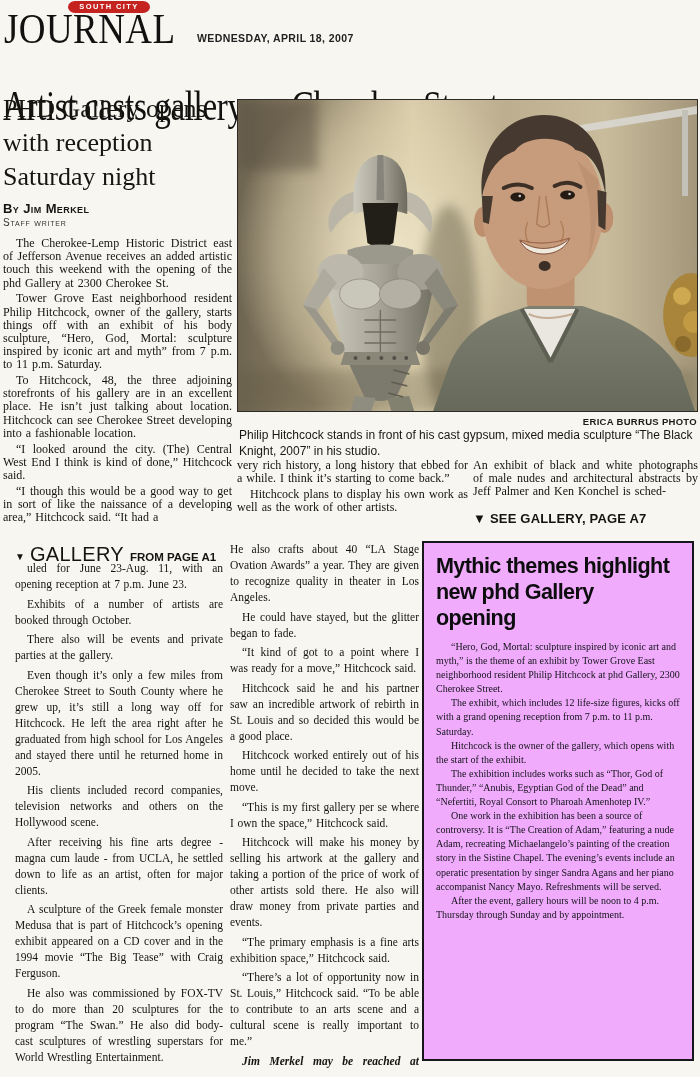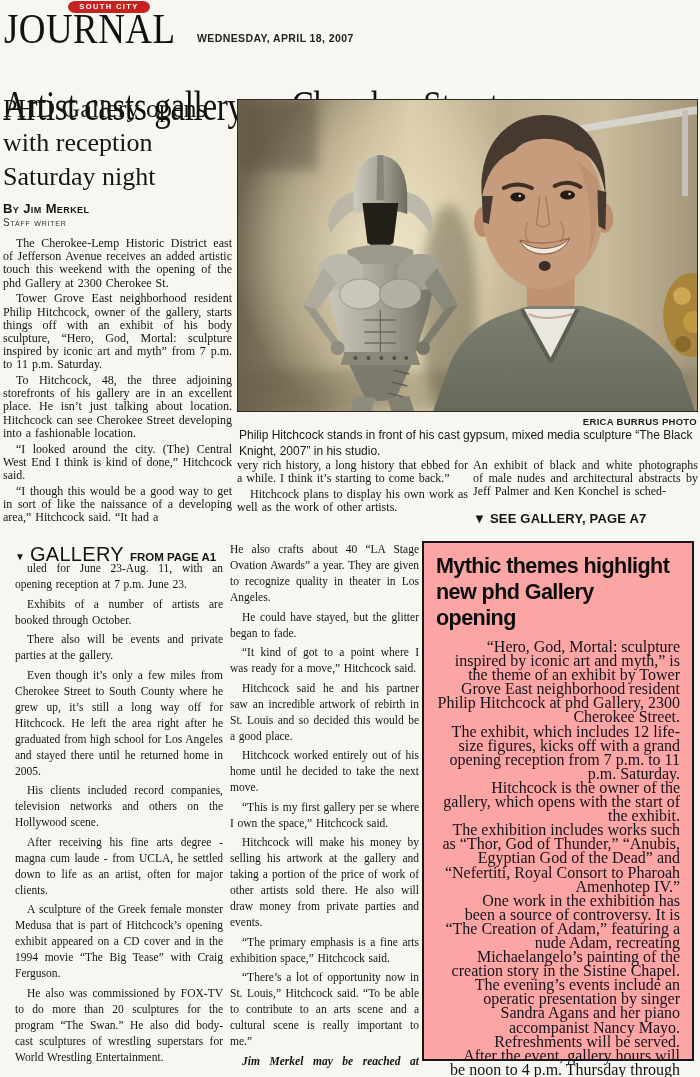--- a/index.html
+++ b/index.html
@@ -74,30 +74,30 @@
     font-size:11.5px;line-height:16px;margin:0 0 3.5px;
     text-align:justify;text-indent:12px;word-spacing:.8px;
   }
   .tagline{
     font:italic 700 11.5px/13px "Liberation Serif",serif;
     text-align:left;text-indent:10px;margin-top:4px;
   }
   
   .sidebox{
     position:absolute;left:422px;top:541px;width:272px;height:520px;
-    background:#fca5a5;border:2px solid #17161a;box-sizing:border-box;
+    background:#f0abfc;border:2px solid #17161a;box-sizing:border-box;
     padding:10px 12px 0 12px;
   }
   .sidebox h2{
     margin:0 0 9px;font:700 22px/26px "Liberation Sans",sans-serif;
     letter-spacing:-.6px;transform:scaleX(.98);transform-origin:0 0;color:#0d0c0e;
   }
   .sidebox p{
-    font-size:16px;line-height:14.1px;margin:0;
-    text-indent:15px;text-align:right;color:#14131a;
+    font-size:10px;line-height:14.1px;margin:0;
+    text-indent:15px;text-align:left;color:#14131a;
   }
 </style>
 </head>
 <body>
 
 <div class="banner">SOUTH CITY</div>
 <div class="journal">JOURNAL</div>
 <div class="dateline">WEDNESDAY, APRIL 18, 2007</div>
 
 <h1 class="headline">Artist casts gallery on Cherokee Street scene</h1>

